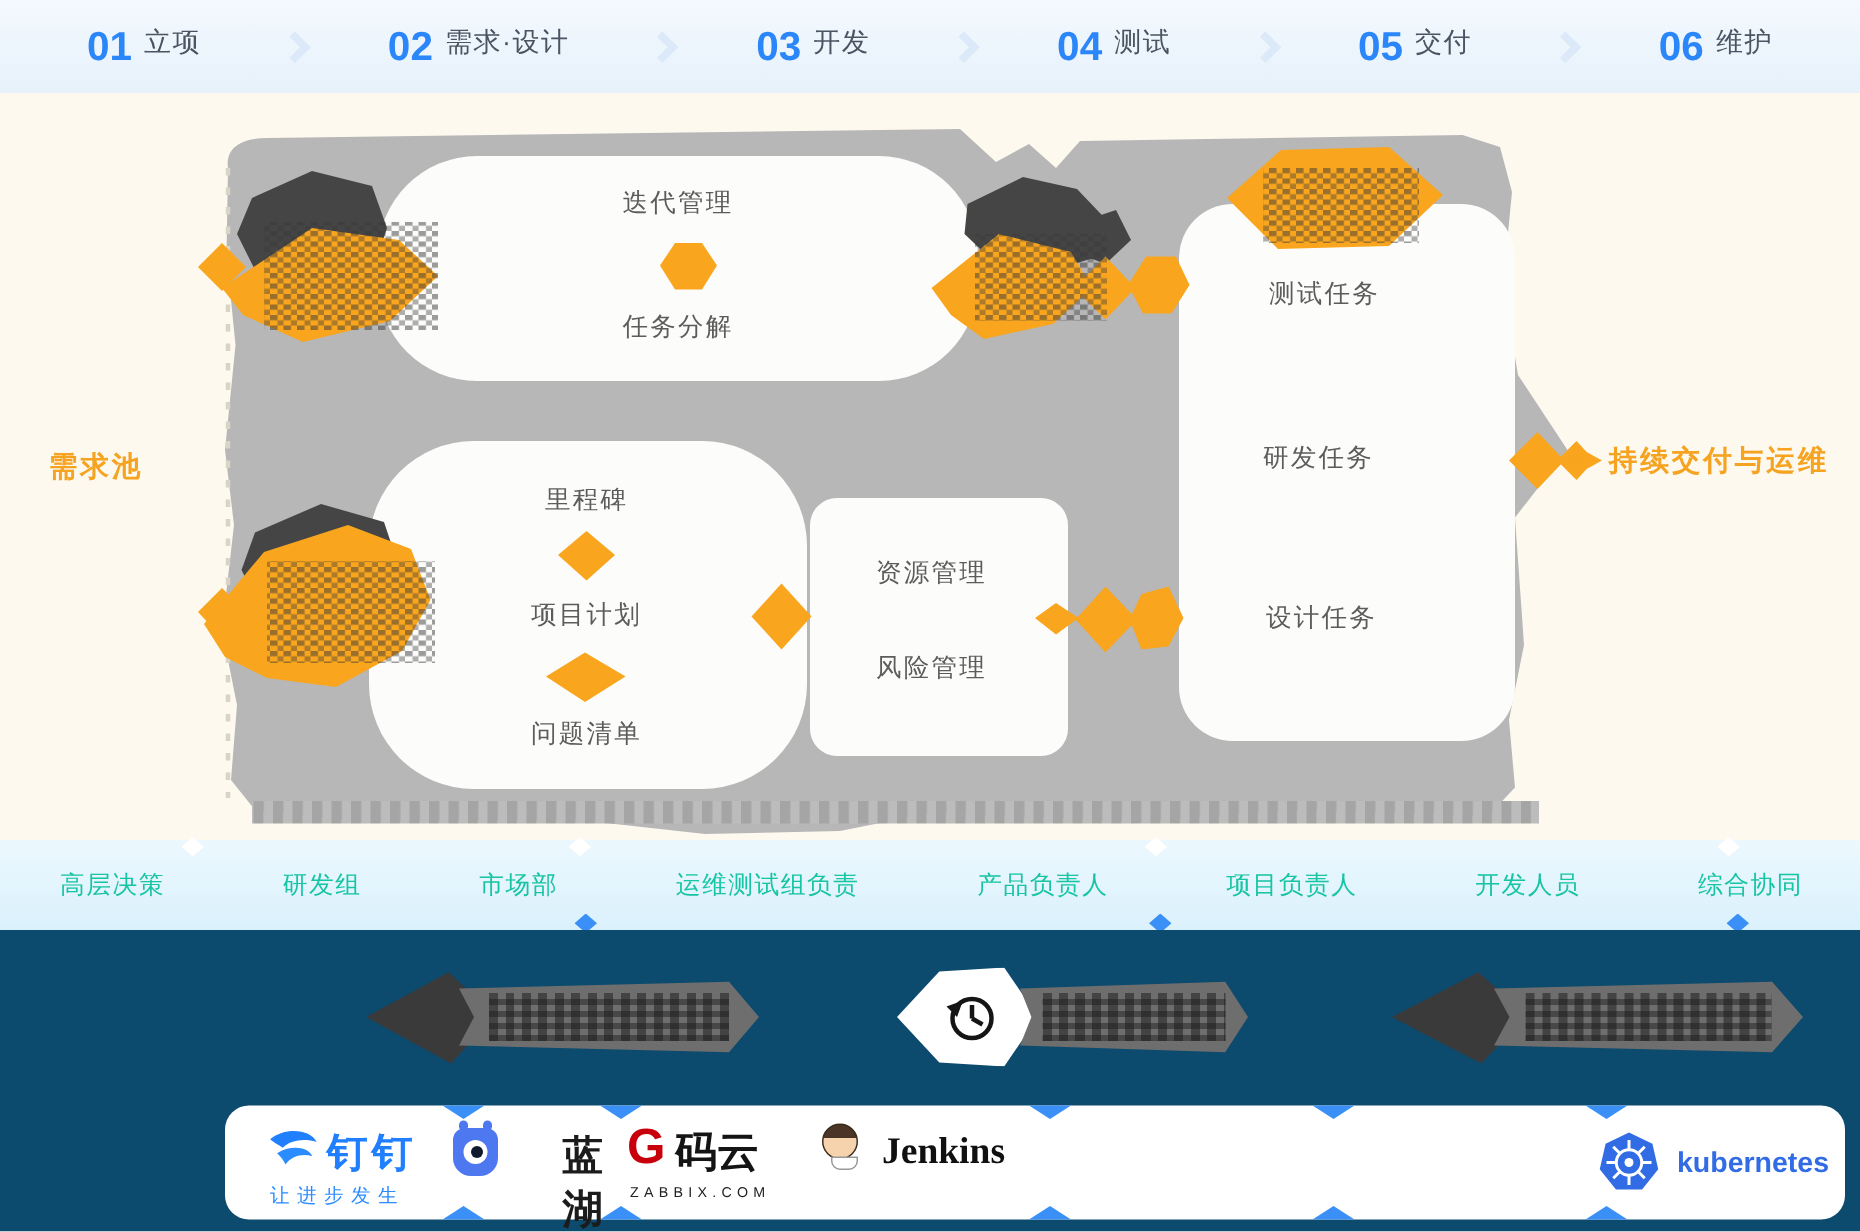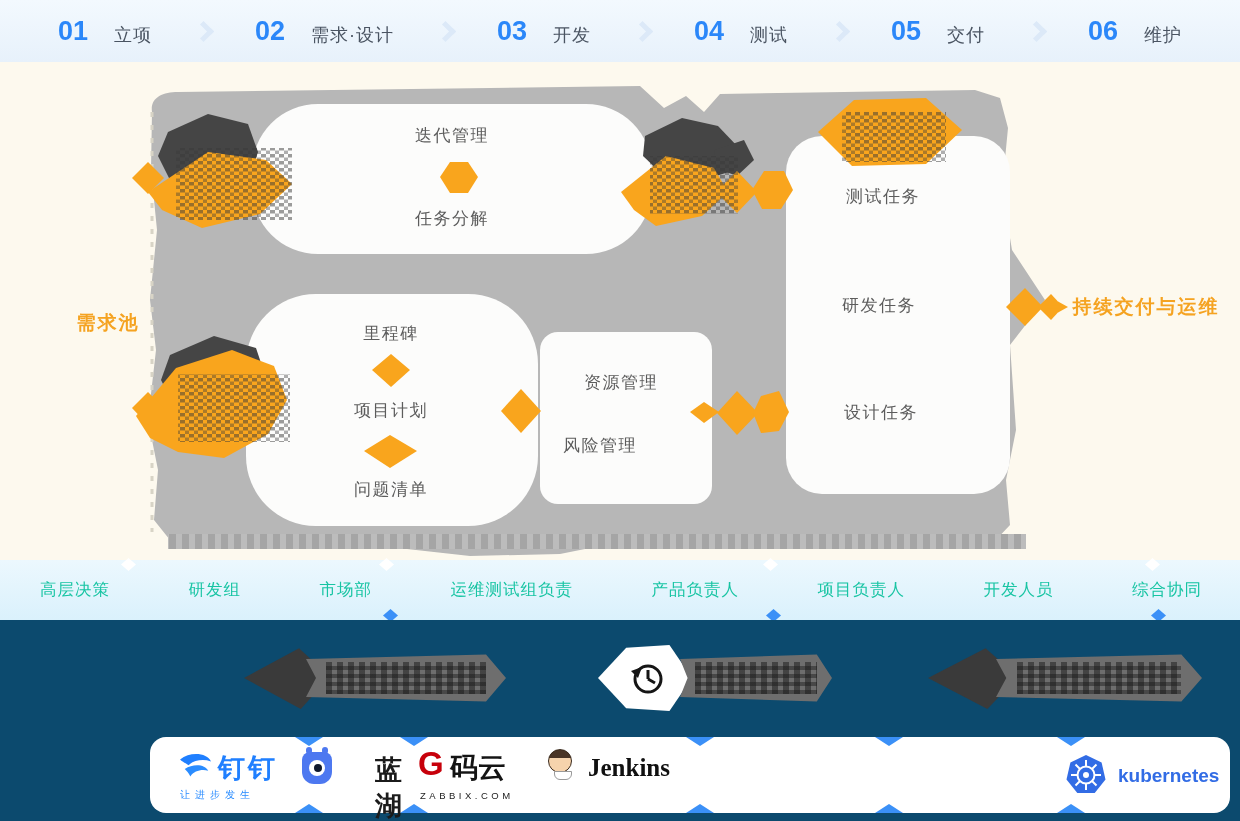--- a/index.html
+++ b/index.html
@@ -5,21 +5,21 @@
   html,body{margin:0;padding:0;background:#fff;}
   *{box-sizing:border-box;}
   .app{position:relative;width:1240px;height:821px;overflow:hidden;
        font-family:"Liberation Sans","DejaVu Sans",sans-serif;}
 
   
   .topbar{position:absolute;left:0;top:0;width:1240px;height:62px;
     background:linear-gradient(#f3f9fe,#e7f1fb);
     display:flex;align-items:center;justify-content:space-between;
     padding:0 58px;}
-  .phase{display:flex;align-items:flex-end;gap:26px;white-space:nowrap;}
+  .phase{display:flex;align-items:flex-start;gap:8px;white-space:nowrap;}
   .phase .num{font-size:27px;font-weight:bold;color:#2b87f9;}
   .phase .lbl{font-size:18px;color:#4a5462;letter-spacing:1px;}
   .chev{width:15px;height:15px;border-top:5px solid #dce9f8;border-right:5px solid #dce9f8;
         transform:rotate(45deg);flex:0 0 auto;}
 
   
   .diagram{position:absolute;left:0;top:62px;width:1240px;height:498px;background:#fdf9ee;}
   .diagram svg{position:absolute;left:0;top:0;}
   .dlabel{position:absolute;transform:translate(-50%,-50%);font-size:17px;color:#5c5c5c;
           letter-spacing:1.5px;white-space:nowrap;}
@@ -56,21 +56,21 @@
   .notch{position:absolute;top:0;width:28px;height:76px;}
   .notch::before{content:"";position:absolute;left:0;top:0;
     border-left:14px solid transparent;border-right:14px solid transparent;
     border-top:9px solid #3b90f7;}
   .notch::after{content:"";position:absolute;left:0;bottom:0;
     border-left:14px solid transparent;border-right:14px solid transparent;
     border-bottom:9px solid #3b90f7;}
   .logo{position:absolute;}
   .dd-name{position:absolute;left:44px;top:6px;font-size:27px;font-weight:800;
            color:#1f7fff;letter-spacing:3px;}
-  .dd-tag{position:absolute;left:6px;top:44px;font-size:10px;color:#2a8cff;letter-spacing:5px;}
+  .dd-tag{position:absolute;left:6px;top:44px;font-size:13px;color:#2a8cff;letter-spacing:5px;}
   .lh-mascot{position:relative;width:30px;height:32px;background:#4d78f0;
              border-radius:8px 8px 12px 12px;}
   .lh-mascot .eye{position:absolute;left:7px;top:8px;width:16px;height:16px;border-radius:50%;background:#fff;}
   .lh-mascot .pupil{position:absolute;left:12px;top:12px;width:8px;height:8px;border-radius:50%;background:#10192e;}
   .lh-mascot .ear{position:absolute;top:-5px;width:6px;height:7px;background:#4d78f0;border-radius:3px;}
   .lh-name{position:absolute;left:40px;top:0px;font-size:27px;font-weight:700;color:#1b1b1b;margin-left:33px;}
   .gt-g{position:absolute;left:0;top:0;font-size:33px;font-weight:900;color:#c7000b;}
   .gt-name{position:absolute;left:32px;top:4px;font-size:28px;font-weight:800;color:#141414;}
   .gt-sub{position:absolute;left:2px;top:45px;font-size:9.5px;letter-spacing:3.5px;color:#222;}
   .jk-head{width:24px;height:24px;border-radius:50%;border:1px solid #3a2a1c;
@@ -183,28 +183,28 @@
         <rect x="842" y="112" width="104" height="50"></rect>
         <rect x="178" y="374" width="112" height="68"></rect>
       </g>
 
       <g stroke="#f9a51d" stroke-width="3" fill="#f9a51d">
         <line x1="1044" y1="307" x2="1060" y2="307"></line>
         <polygon points="1068,307 1058,301.5 1058,312.5" stroke="none"></polygon>
       </g>
     </svg>
 
-    <div class="dlabel orange" style="left:64px;top:261px;margin-left:44px;">需求池</div>
+    <div class="dlabel orange" style="left:64px;top:249px;">需求池</div>
     <div class="dlabel" style="left:452px;top:73px;">迭代管理</div>
     <div class="dlabel" style="left:452px;top:156px;">任务分解</div>
     <div class="dlabel" style="left:391px;top:271px;">里程碑</div>
     <div class="dlabel" style="left:391px;top:348px;">项目计划</div>
     <div class="dlabel" style="left:391px;top:427px;">问题清单</div>
     <div class="dlabel" style="left:621px;top:320px;">资源管理</div>
-    <div class="dlabel" style="left:600px;top:383px;">风险管理</div>
+    <div class="dlabel" style="left:621px;top:383px;">风险管理</div>
     <div class="dlabel" style="left:883px;top:134px;">测试任务</div>
     <div class="dlabel" style="left:879px;top:243px;">研发任务</div>
     <div class="dlabel" style="left:881px;top:350px;">设计任务</div>
     <div class="dlabel orange" style="left:1146px;top:245px;text-align:right;">持续交付与运维</div>
   </div>
 
   <div class="roles">
     <span class="role">高层决策</span>
     <span class="role">研发组</span>
     <span class="role">市场部</span>

